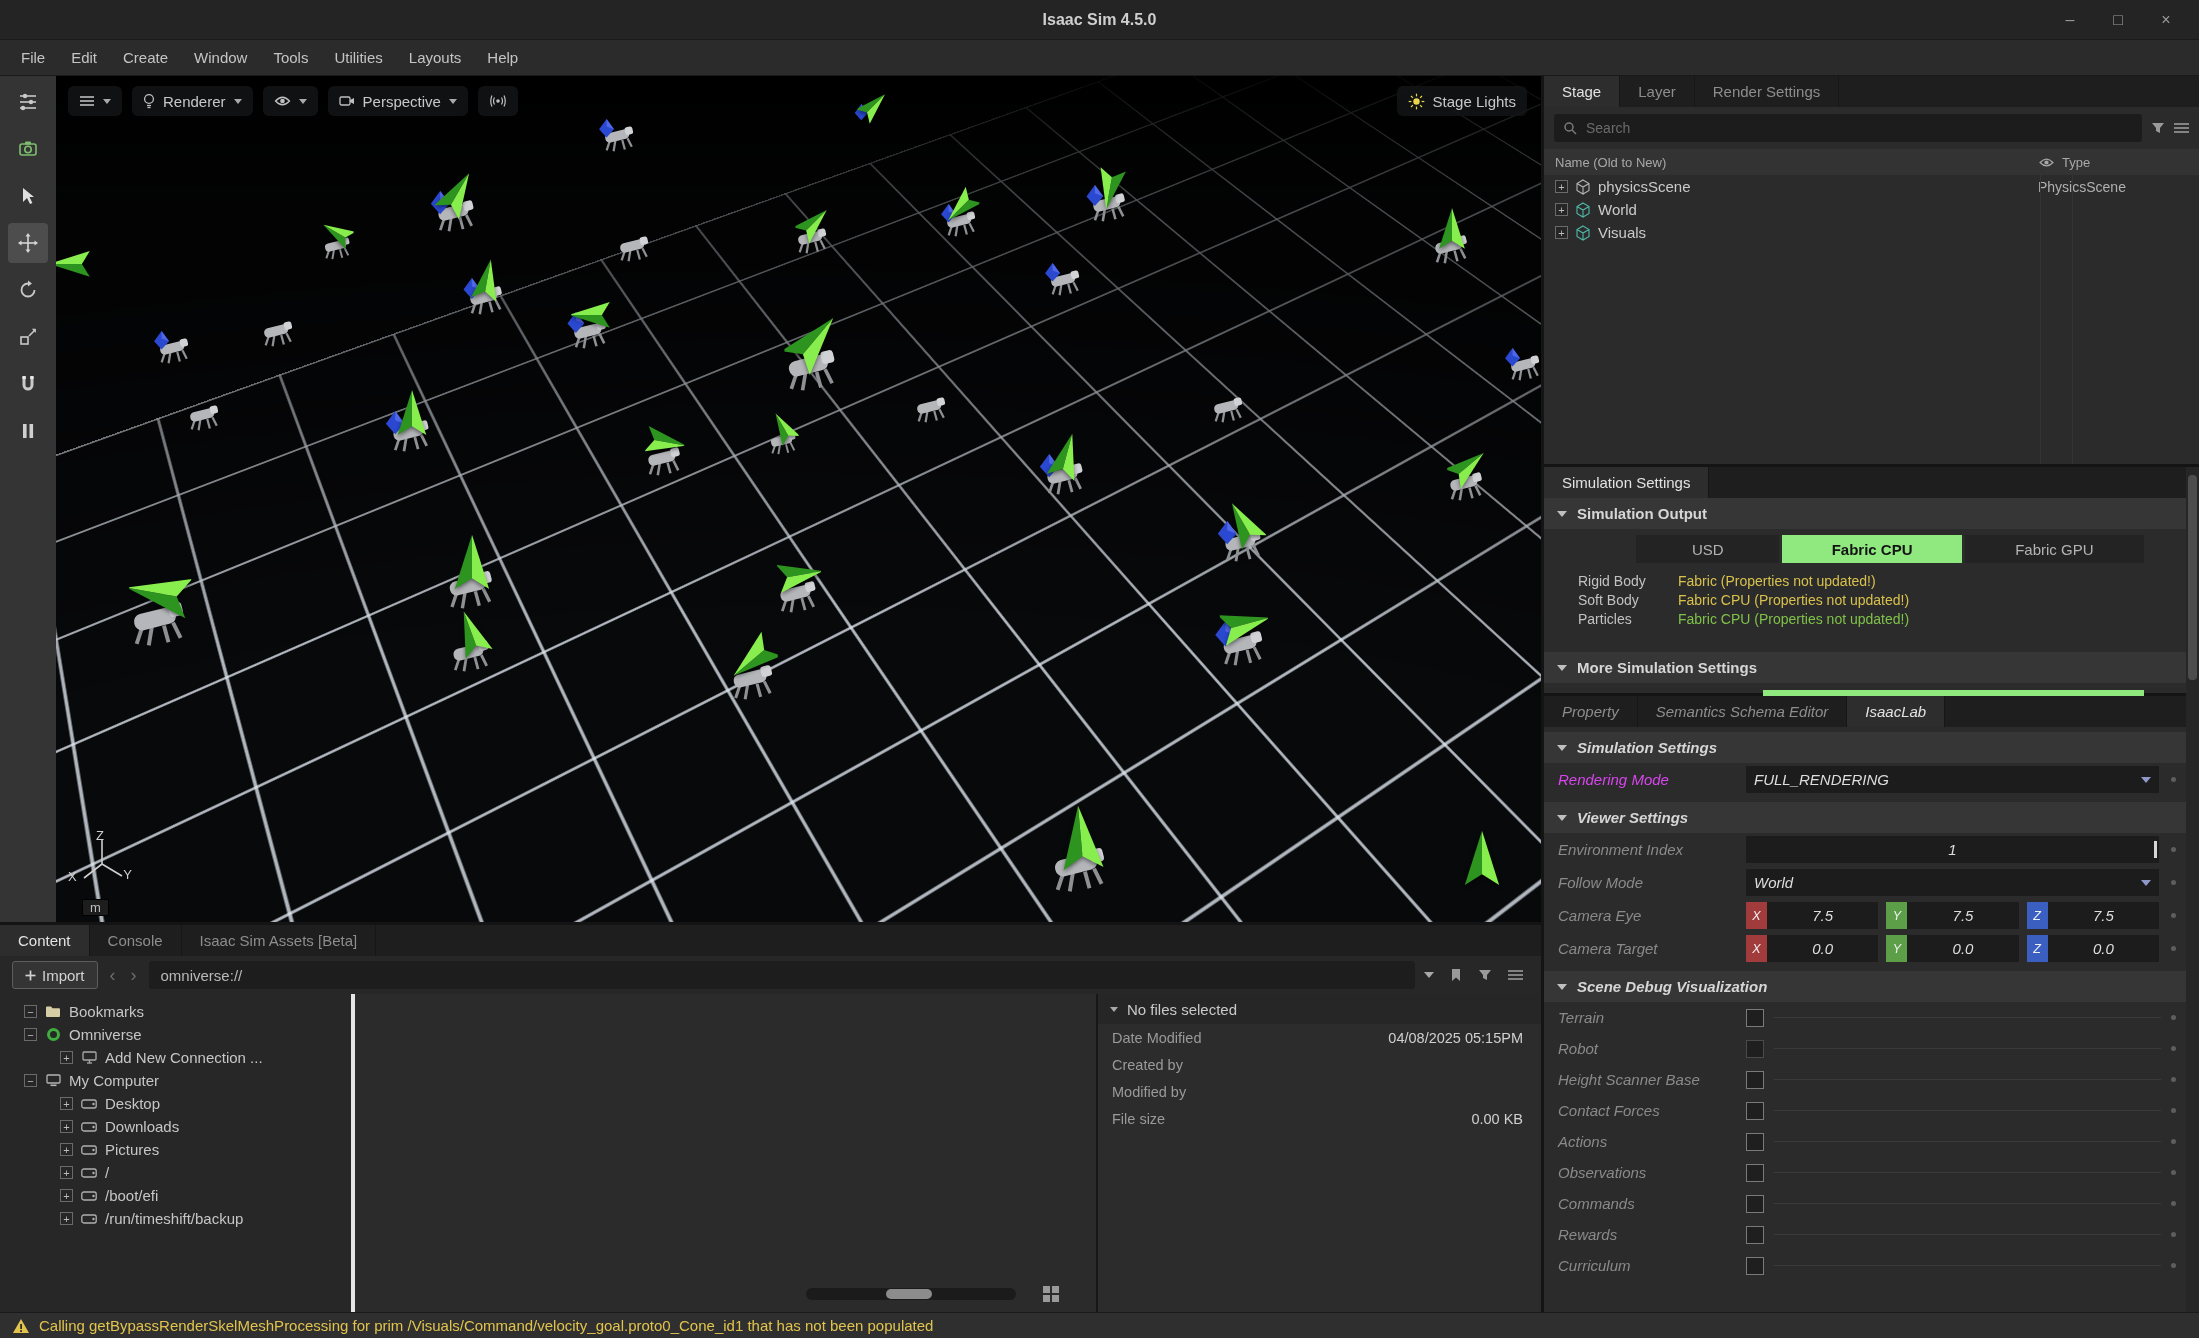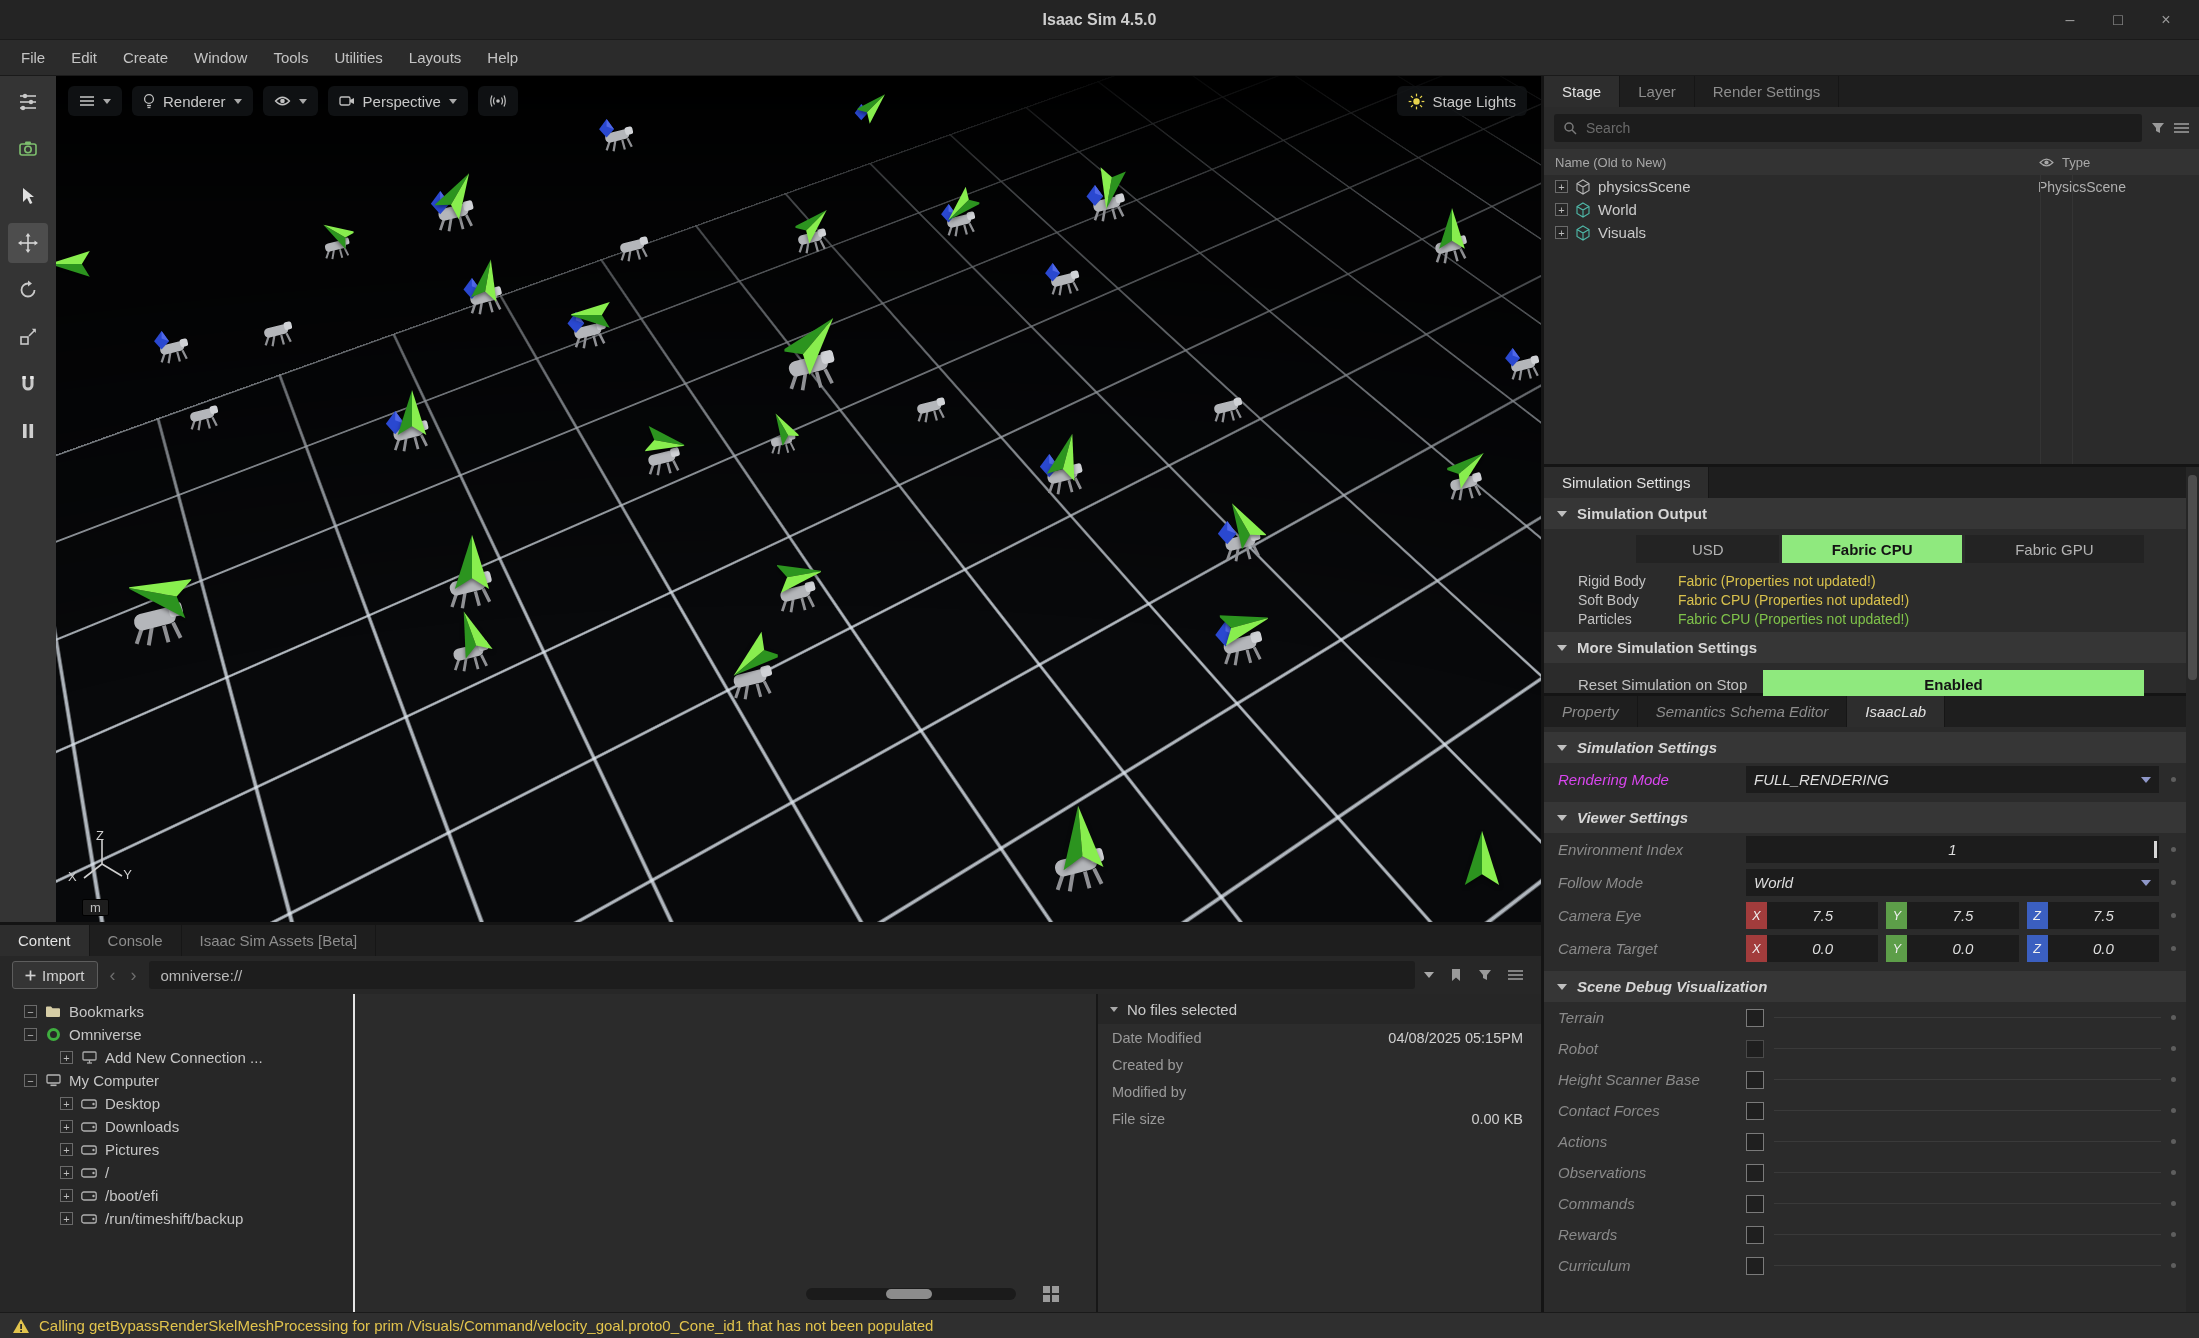--- a/index.html
+++ b/index.html
@@ -129,21 +129,21 @@
   .prop-line{flex:1;height:1px;background:#3a3a3a;margin:0 10px;}
 
   
   .content-panel{flex:1;background:#2b2b2b;display:flex;flex-direction:column;min-height:0;}
   .content-toolbar{height:38px;flex:none;background:#272727;display:flex;align-items:center;gap:9px;padding:0 12px;}
   .import-btn{height:28px;border:1px solid #5d5d5d;border-radius:3px;background:#343434;display:flex;align-items:center;gap:6px;padding:0 12px;font-size:15px;color:#d2d2d2;}
   .nav-chev{color:#6e6e6e;font-size:18px;padding:0 3px;}
   .path-field{flex:1;height:28px;background:#1d1d1d;border-radius:3px;border:none;outline:none;color:#b9b9b9;font:inherit;font-size:15px;padding:0 12px;}
   .ct-icons{display:flex;align-items:center;gap:16px;padding-right:6px;}
   .content-body{flex:1;display:flex;min-height:0;}
-  .ctree-pane{width:355px;flex:none;background:#272727;border-right:2px solid #e5e5e5;padding-top:6px;overflow:hidden;}
+  .ctree-pane{width:355px;flex:none;background:#272727;border-right:4px solid #e5e5e5;padding-top:6px;overflow:hidden;}
   .ctree-row{height:23px;display:flex;align-items:center;gap:7px;font-size:15px;color:#c6c6c6;}
   .ctree-row.indent-0{padding-left:24px;}
   .ctree-row.indent-1{padding-left:60px;}
   .listing-pane{flex:1;background:#2b2b2b;position:relative;border-right:2px solid #171717;}
   .zoom-track{position:absolute;bottom:12px;right:80px;width:210px;height:12px;background:#1b1b1b;border-radius:6px;}
   .zoom-thumb{position:absolute;top:1px;left:80px;width:46px;height:10px;background:#8c8c8c;border-radius:5px;}
   .gridview-btn{position:absolute;bottom:9px;right:36px;}
   .details-pane{width:443px;flex:none;background:#2c2c2c;display:flex;flex-direction:column;}
   .details-header{height:30px;flex:none;background:#262626;display:flex;align-items:center;gap:9px;padding:0 12px;font-size:15px;color:#c9c9c9;}
   .detail-row{height:27px;display:flex;align-items:center;padding:0 18px 0 14px;font-size:14.5px;}
@@ -1030,21 +1030,21 @@
               <span class="sim-val-warn">Fabric (Properties not updated!)</span>
             </div>
             <div class="sim-row">
               <span class="sim-label">Soft Body</span>
               <span class="sim-val-warn">Fabric CPU (Properties not updated!)</span>
             </div>
             <div class="sim-row">
               <span class="sim-label">Particles</span>
               <span class="sim-val-ok">Fabric CPU (Properties not updated!)</span>
             </div>
-            <div class="section-header" style="margin-top:4px;">
+            <div class="section-header" style="margin-top:24px;">
               <span class="tri"></span>
               <span>More Simulation Settings</span>
             </div>
             <div class="reset-row">
               <span class="reset-label">Reset Simulation on Stop</span>
               <div class="enabled-btn">Enabled</div>
             </div>
           </div>
 
           <div class="panel" style="flex:1;font-style:italic;">

